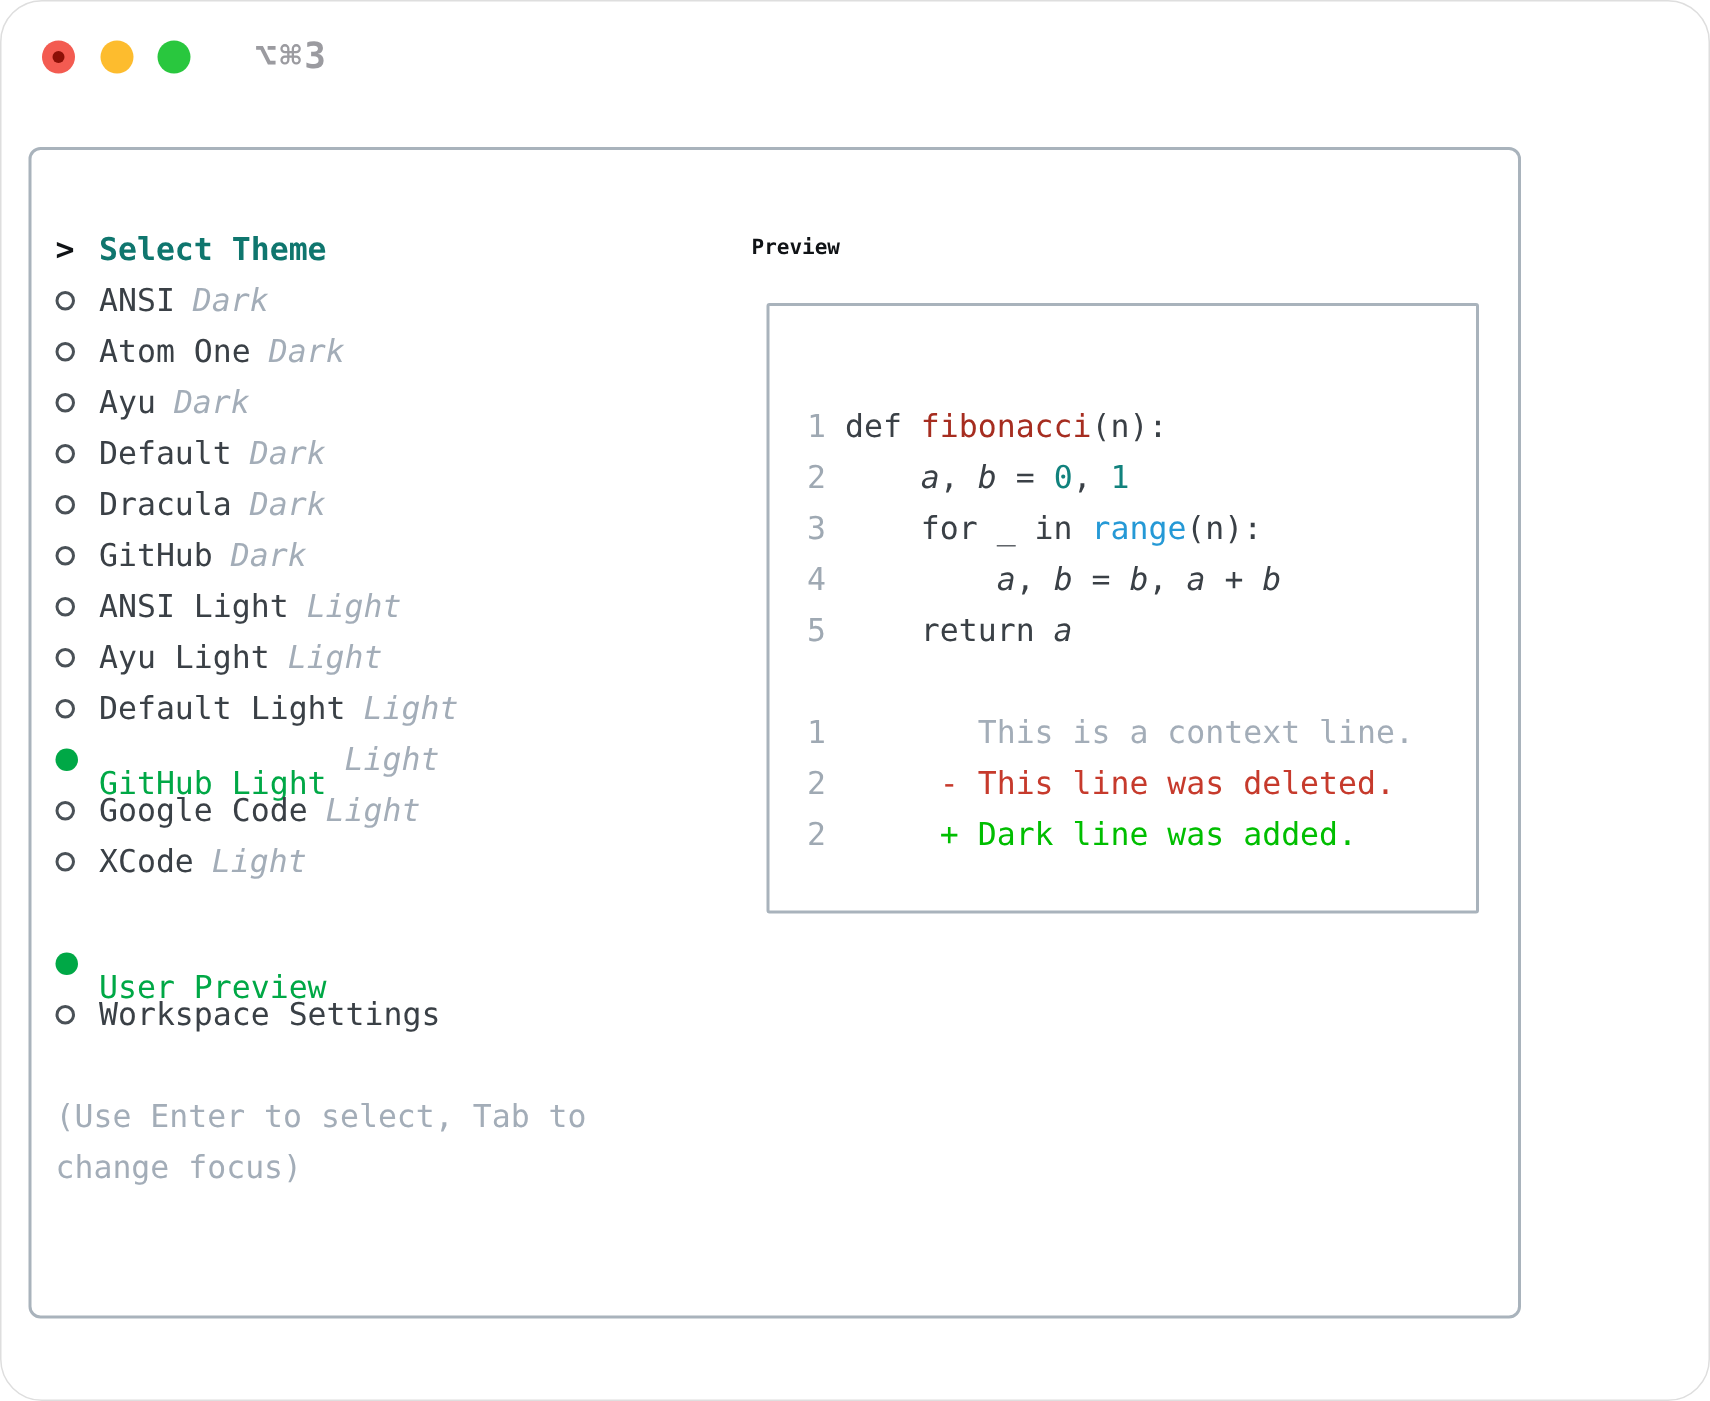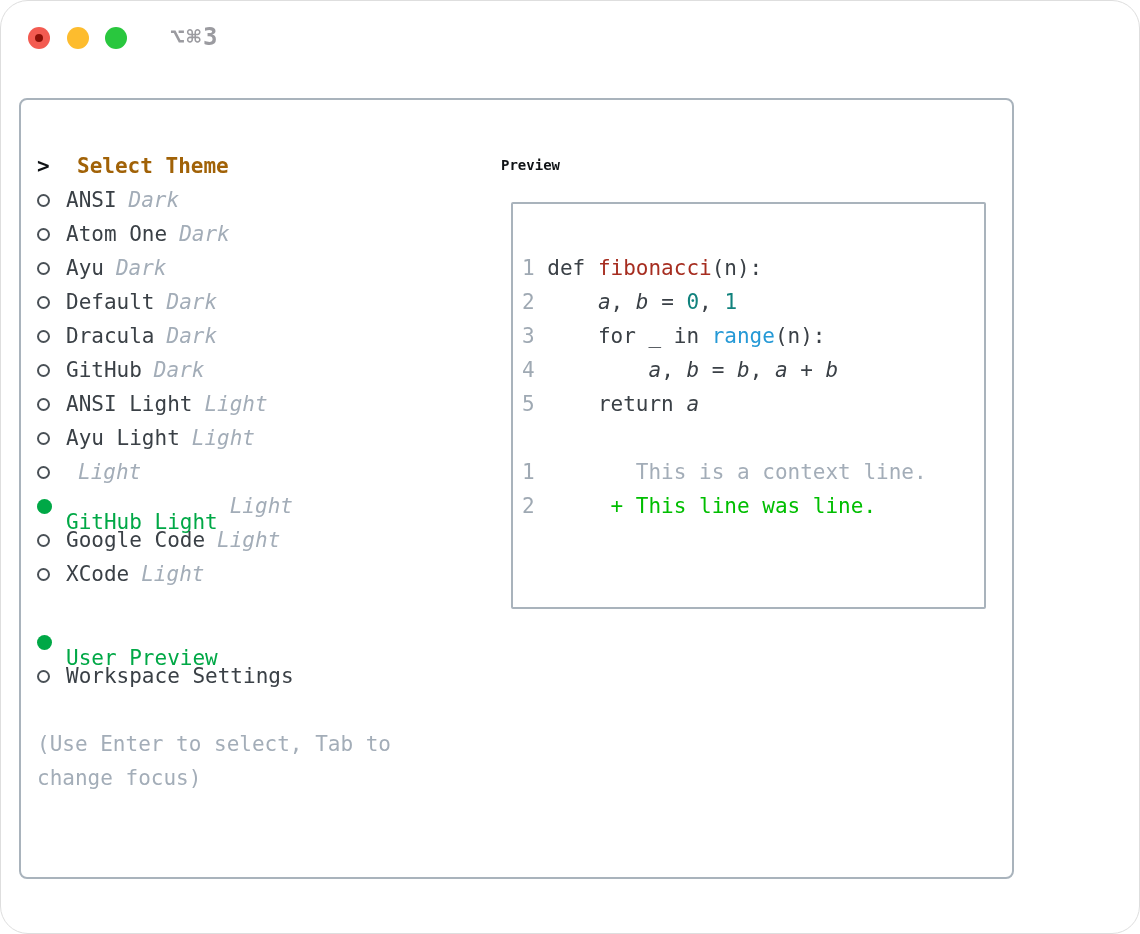--- a/index.html
+++ b/index.html
@@ -29,21 +29,21 @@
     position:absolute;left:18px;top:97px;width:995px;height:781px;
     border:2px solid var(--border_gray,#a9b3bc);border-radius:8px;
     box-sizing:border-box;background:#ffffff;
   }
   .leftcol{position:absolute;left:0;top:49px;width:470px;}
   .row{
     display:flex;align-items:center;height:34px;padding-left:16px;
     font-size:21px;line-height:34px;white-space:pre;
   }
   .marker{width:29px;flex:0 0 29px;display:flex;align-items:center;}
-  .hdr{font-weight:bold;color:#a16207;margin-left:11px;}
+  .hdr{font-weight:bold;color:#0f766e;}
   .markerglyph{font-weight:bold;color:#101316;}
   .radio{
     width:13px;height:13px;border-radius:50%;box-sizing:border-box;
     border:2px solid #4a5157;background:transparent;
   }
   .radio.on{width:15px;height:15px;border:none;background:var(--accent_green,#00a846);}
   .tname{color:var(--text_dark,#3a4046);}
   .tname.sel{color:var(--accent_green,#00a846);margin-top:32px;}
   .variant{color:var(--muted_gray,#a3adb8);margin-left:12px;font-style:italic;}
   .spacer{height:34px;}
@@ -56,21 +56,21 @@
   .preview-title{
     position:absolute;left:480px;top:48px;height:34px;line-height:34px;
     font-size:14px;font-weight:bold;color:#101316;
   }
   .preview-box{
     position:absolute;left:490px;top:102px;width:475px;height:407px;
     border:2px solid var(--border_gray,#a9b3bc);border-radius:2px;
     box-sizing:border-box;overflow:hidden;
   }
   .code{
-    margin:0;padding:47px 0 0 9px;font-size:21px;line-height:34px;
+    margin:16px;padding:47px 0 0 9px;font-size:21px;line-height:34px;
   }
   .cl{white-space:pre;height:34px;}
   .ln{color:var(--line_number_gray,#9fa9b3);}
   .pl{color:var(--text_dark,#3a4046);}
   .it{color:var(--text_dark,#3a4046);font-style:italic;}
   .fn{color:var(--function_red,#a62d20);}
   .num{color:var(--number_teal,#11827d);}
   .call{color:var(--call_blue,#2599d6);}
   .mut{color:var(--muted_gray,#a3adb8);}
   .del{color:var(--deleted_red,#c63a2c);}
@@ -99,21 +99,21 @@
 
         <div id="theme-list">
             <div class="row"><span class="marker"><span class="radio"></span></span><span class="tname">ANSI</span><span class="variant">Dark</span></div>
             <div class="row"><span class="marker"><span class="radio"></span></span><span class="tname">Atom One</span><span class="variant">Dark</span></div>
             <div class="row"><span class="marker"><span class="radio"></span></span><span class="tname">Ayu</span><span class="variant">Dark</span></div>
             <div class="row"><span class="marker"><span class="radio"></span></span><span class="tname">Default</span><span class="variant">Dark</span></div>
             <div class="row"><span class="marker"><span class="radio"></span></span><span class="tname">Dracula</span><span class="variant">Dark</span></div>
             <div class="row"><span class="marker"><span class="radio"></span></span><span class="tname">GitHub</span><span class="variant">Dark</span></div>
             <div class="row"><span class="marker"><span class="radio"></span></span><span class="tname">ANSI Light</span><span class="variant">Light</span></div>
             <div class="row"><span class="marker"><span class="radio"></span></span><span class="tname">Ayu Light</span><span class="variant">Light</span></div>
-            <div class="row"><span class="marker"><span class="radio"></span></span><span class="variant">Light</span></div>
+            <div class="row"><span class="marker"><span class="radio"></span></span><span class="tname">Default Light</span><span class="variant">Light</span></div>
             <div class="row"><span class="marker"><span class="radio on"></span></span><span class="tname sel">GitHub Light</span><span class="variant">Light</span></div>
             <div class="row"><span class="marker"><span class="radio"></span></span><span class="tname">Google Code</span><span class="variant">Light</span></div>
             <div class="row"><span class="marker"><span class="radio"></span></span><span class="tname">XCode</span><span class="variant">Light</span></div>
           </div>
 
         <div class="spacer"></div>
 
 
         <div id="apply-list">
             <div class="row"><span class="marker"><span class="radio on"></span></span><span class="tname sel">User Preview</span></div>
@@ -130,19 +130,20 @@
 
       <div class="preview-box">
         <div class="code" id="code">
             <div class="cl"><span class="ln">1</span> <span class="pl">def </span><span class="fn">fibonacci</span><span class="pl">(n):</span></div>
             <div class="cl"><span class="ln">2</span> <span class="pl">    </span><span class="it">a</span><span class="pl">, </span><span class="it">b</span><span class="pl"> = </span><span class="num">0</span><span class="pl">, </span><span class="num">1</span></div>
             <div class="cl"><span class="ln">3</span> <span class="pl">    for _ in </span><span class="call">range</span><span class="pl">(n):</span></div>
             <div class="cl"><span class="ln">4</span> <span class="pl">        </span><span class="it">a</span><span class="pl">, </span><span class="it">b</span><span class="pl"> = </span><span class="it">b</span><span class="pl">, </span><span class="it">a</span><span class="pl"> + </span><span class="it">b</span></div>
             <div class="cl"><span class="ln">5</span> <span class="pl">    return </span><span class="it">a</span></div>
             <div class="cl"><span class="ln"></span> </div>
             <div class="cl"><span class="ln">1</span> <span class="mut">       This is a context line.</span></div>
-            <div class="cl"><span class="ln">2</span> <span class="add">     + This line was line.</span></div>
+            <div class="cl"><span class="ln">2</span> <span class="del">     - This line was deleted.</span></div>
+            <div class="cl"><span class="ln">2</span> <span class="add">     + Dark line was added.</span></div>
           </div>
       </div>
 
     </div>
   </div>
 </div>
 
 </body></html>

